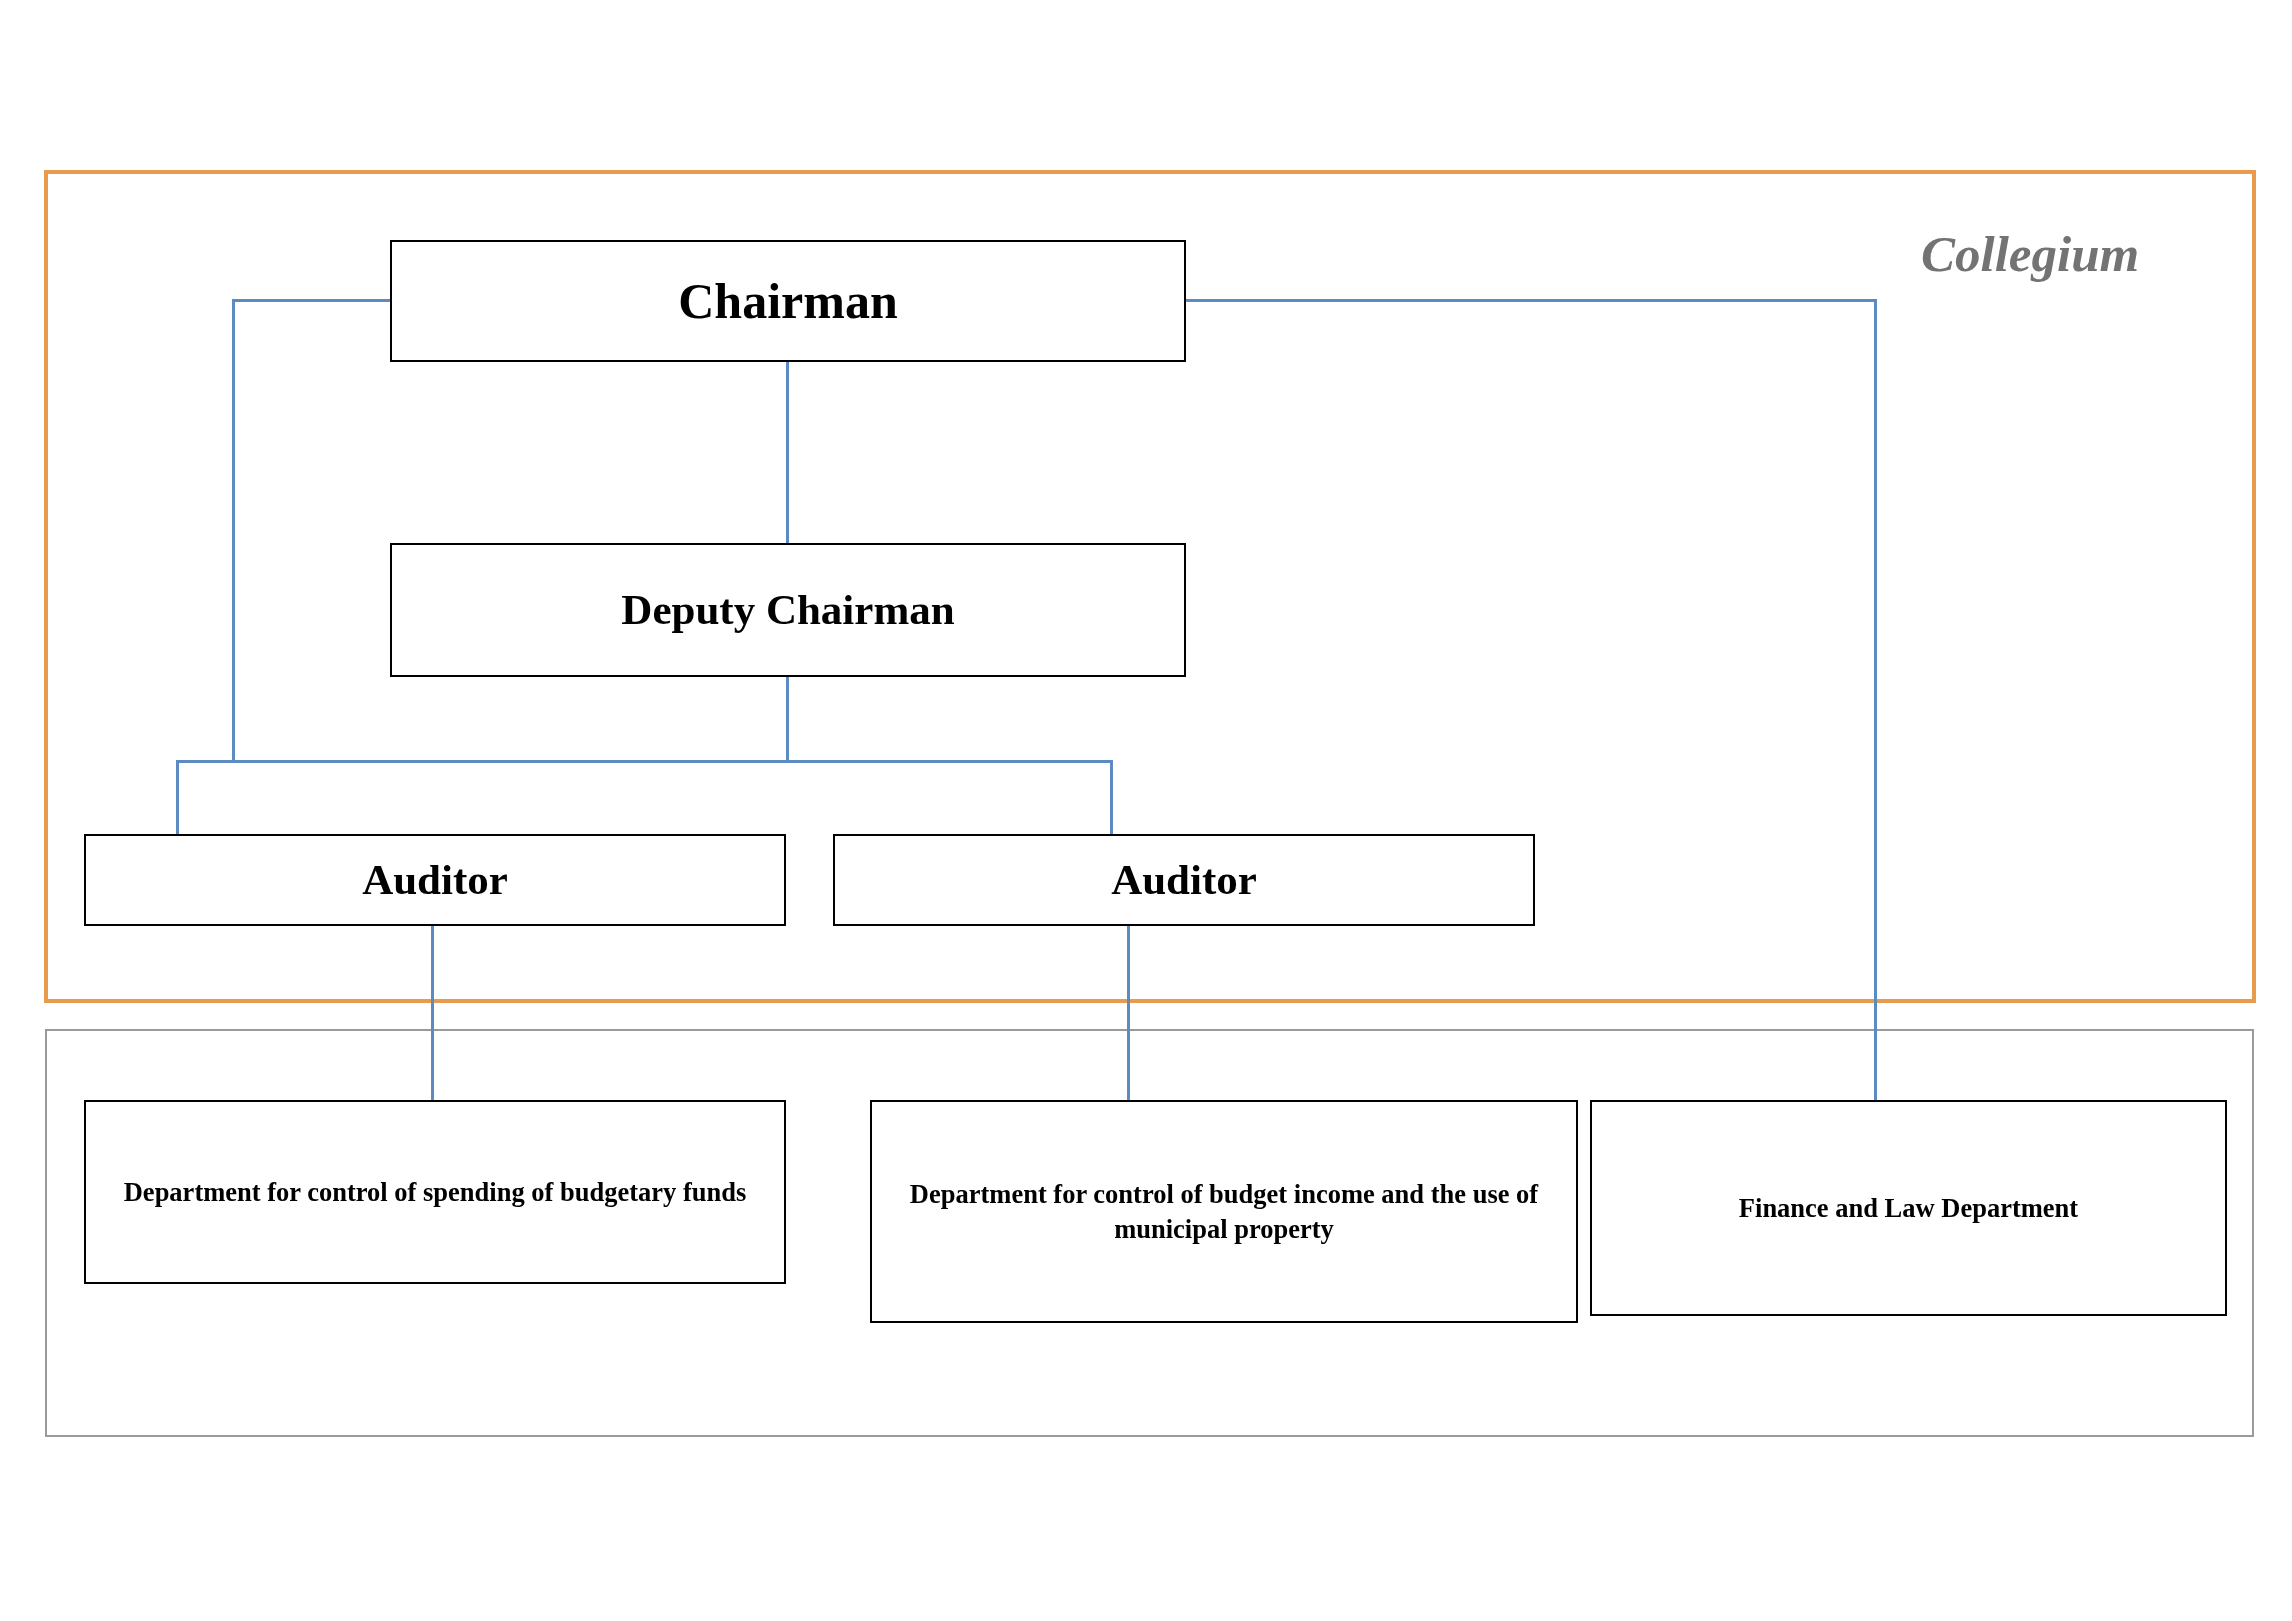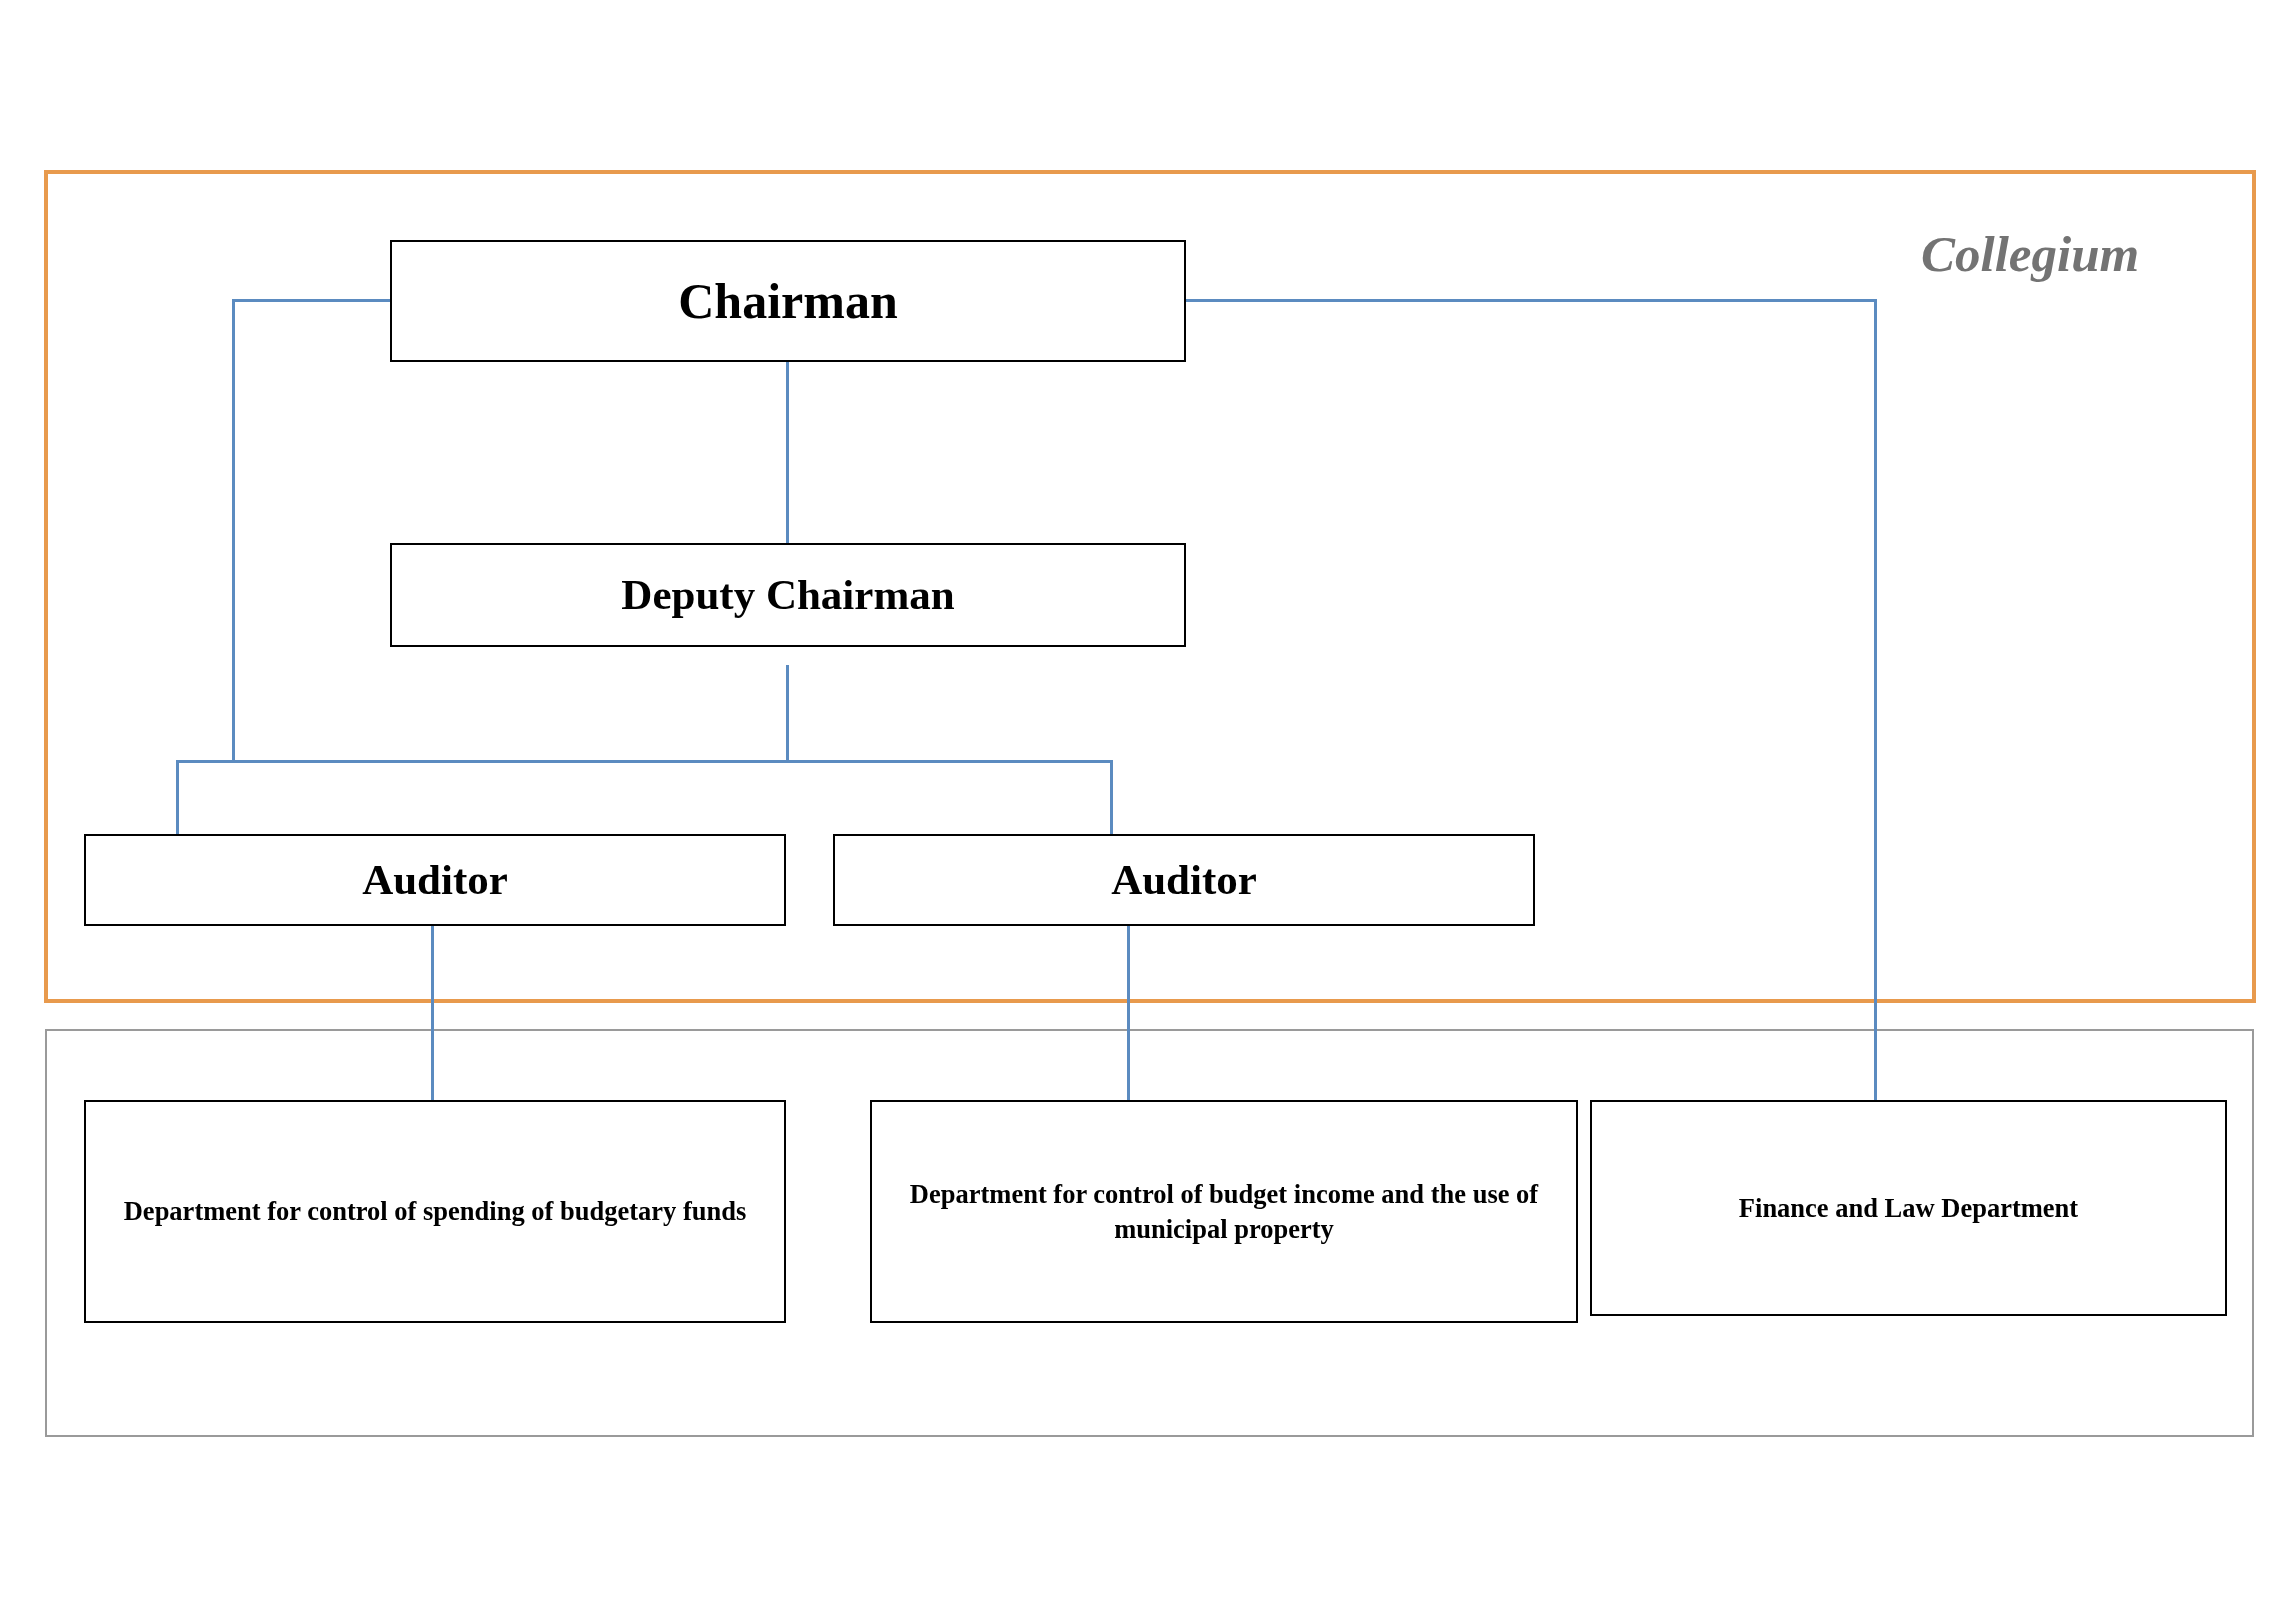--- a/index.html
+++ b/index.html
@@ -54,24 +54,24 @@
   }
   .node.level-1 { font-size: 50px; }
   .node.level-2 { font-size: 43px; }
   .node.dept    { font-size: 26.5px; border-width: 2.9px; }
   .node .node-text {
     display: block;
     padding: 0 17.6px;
     width: 100%;
   }
   #node-chairman        { left: 390px;  top: 240px;  width: 796px; height: 122px; }
-  #node-deputy-chairman { left: 390px;  top: 543px;  width: 796px; height: 104px; }
+  #node-deputy-chairman { left: 390px;  top: 543px;  width: 796px; height: 134px; }
   #node-auditor-1       { left: 84px;   top: 834px;  width: 702px; height: 92px;  }
   #node-auditor-2       { left: 833px;  top: 834px;  width: 702px; height: 92px;  }
-  #node-dept-1          { left: 84px;   top: 1100px; width: 702px; height: 223px; }
+  #node-dept-1          { left: 84px;   top: 1100px; width: 702px; height: 184px; }
   #node-dept-2          { left: 870px;  top: 1100px; width: 708px; height: 223px; }
   #node-dept-3          { left: 1590px; top: 1100px; width: 637px; height: 216px; }
   
   .conn {
     position: absolute;
     background: #5B8BC0;
     z-index: 1;
   }
   .conn.h { height: 2.9px; }
   .conn.v { width: 2.9px; }

